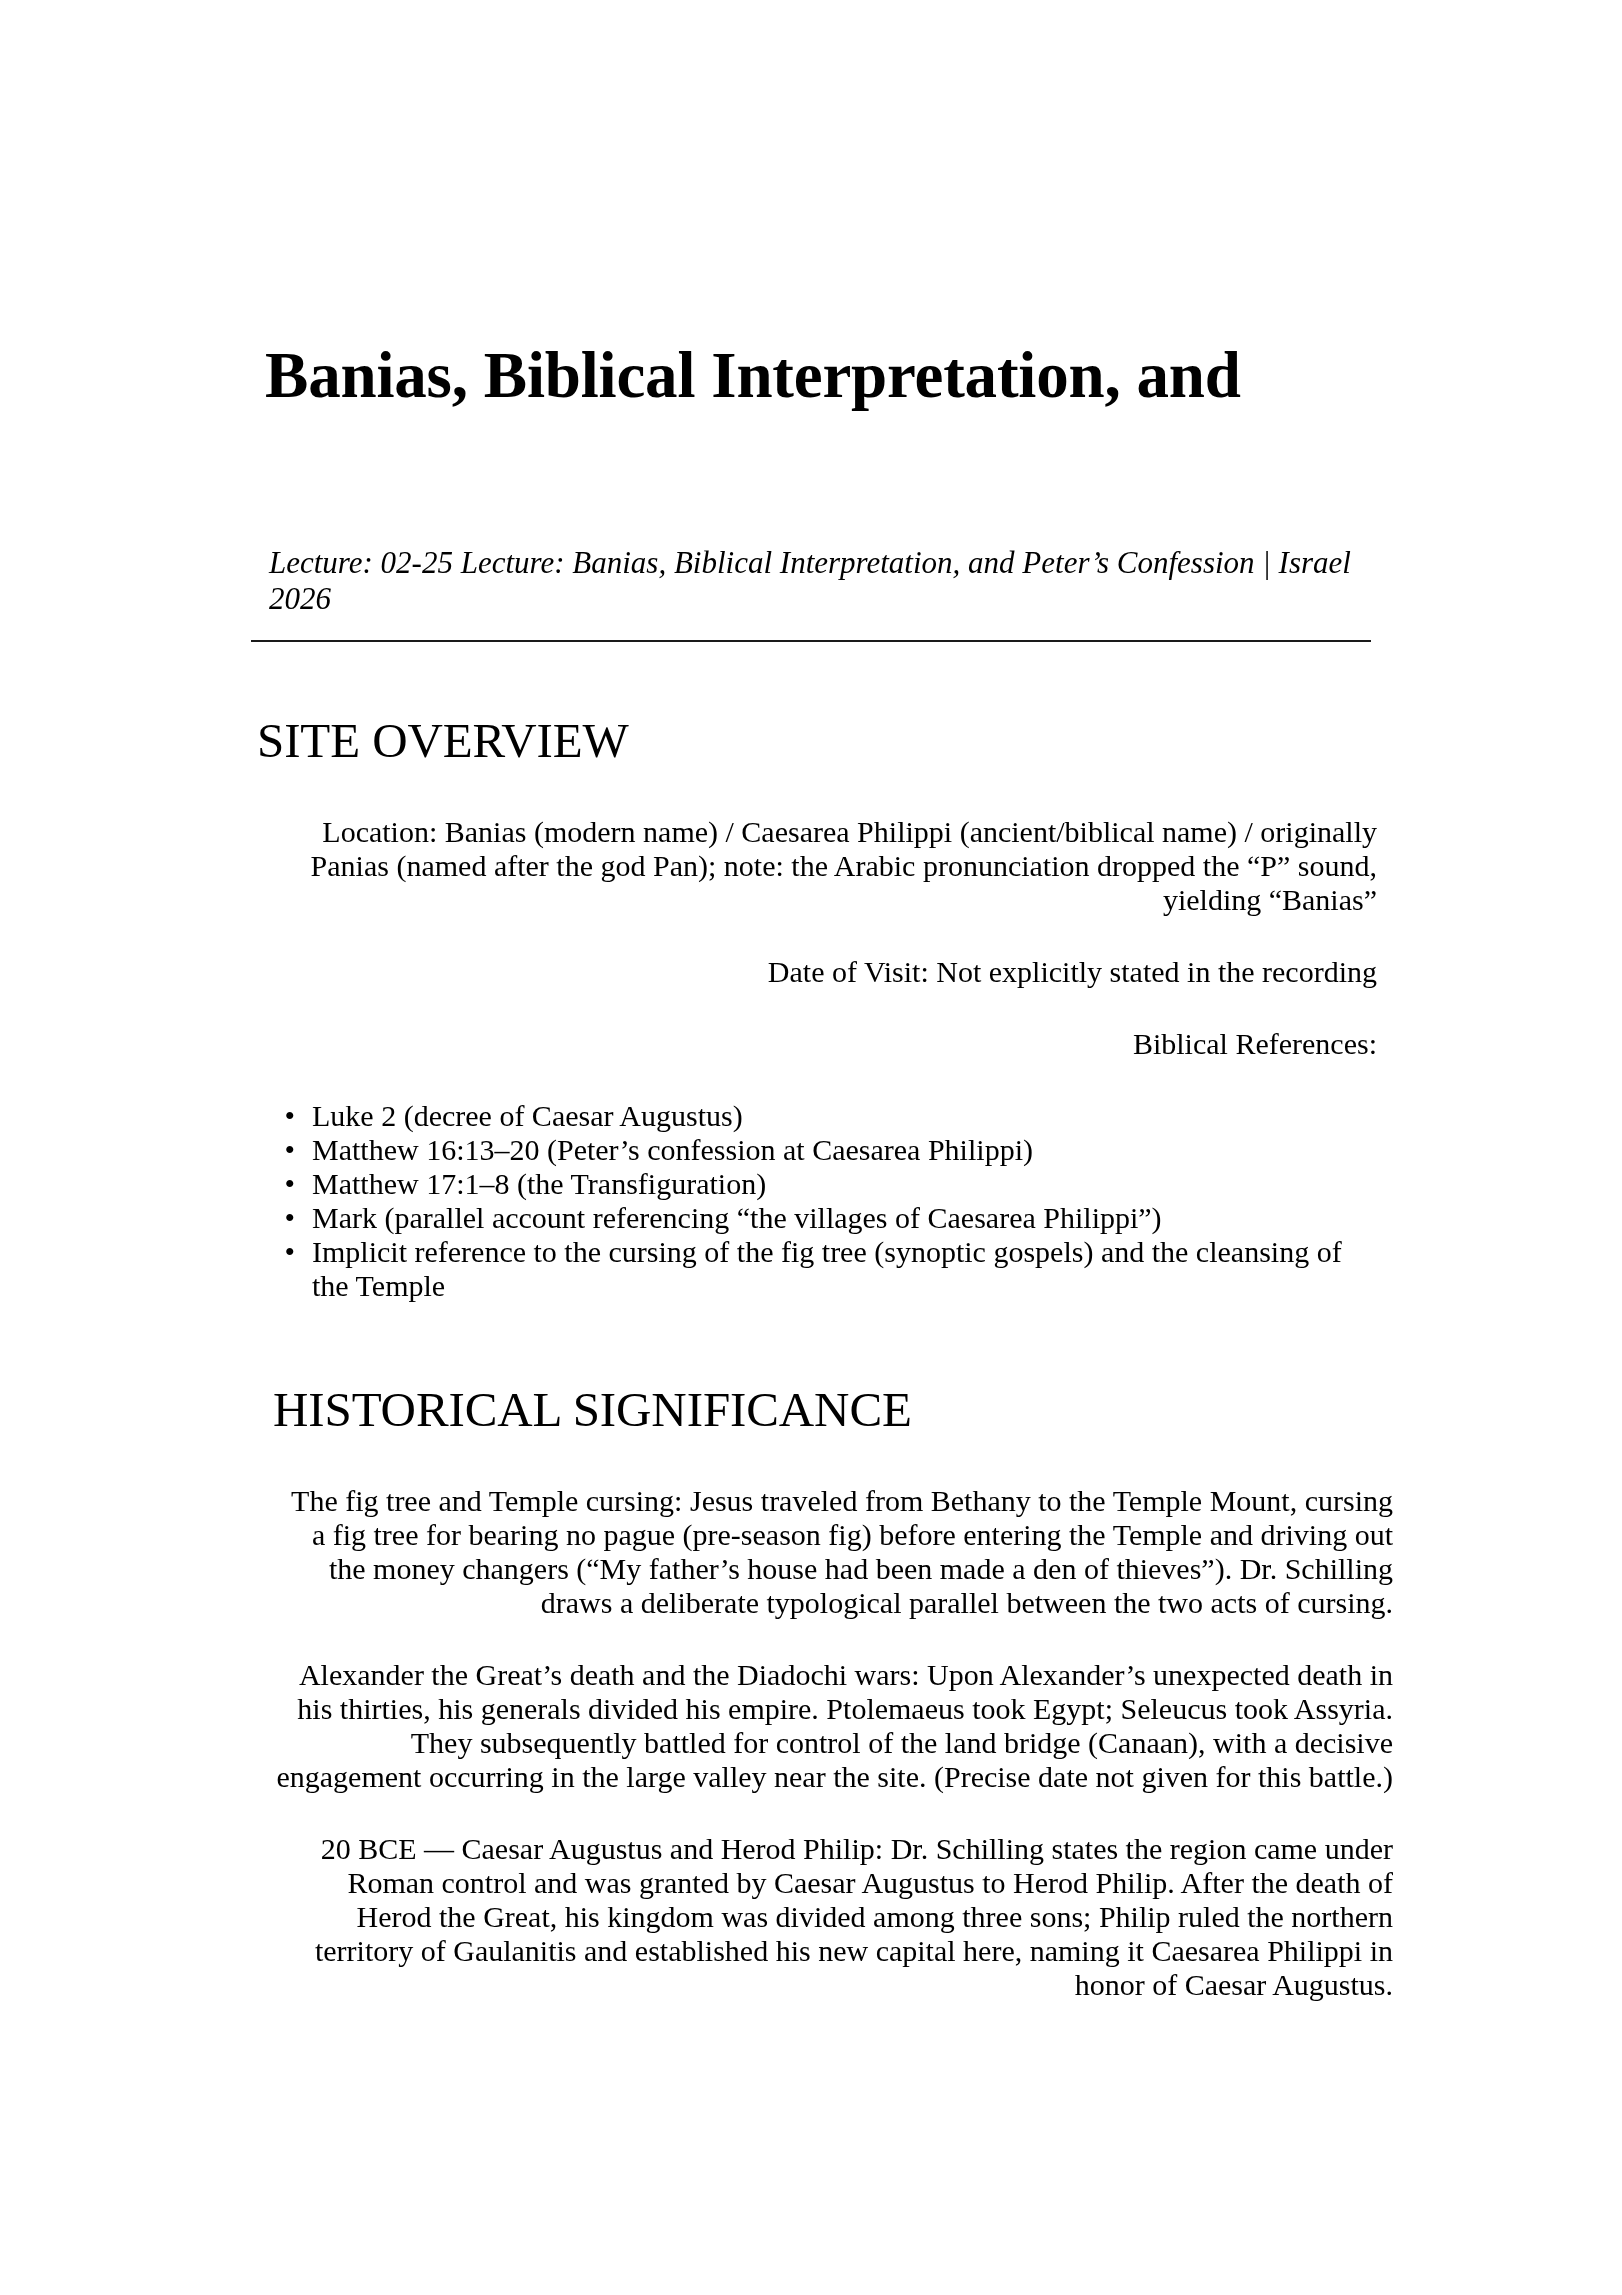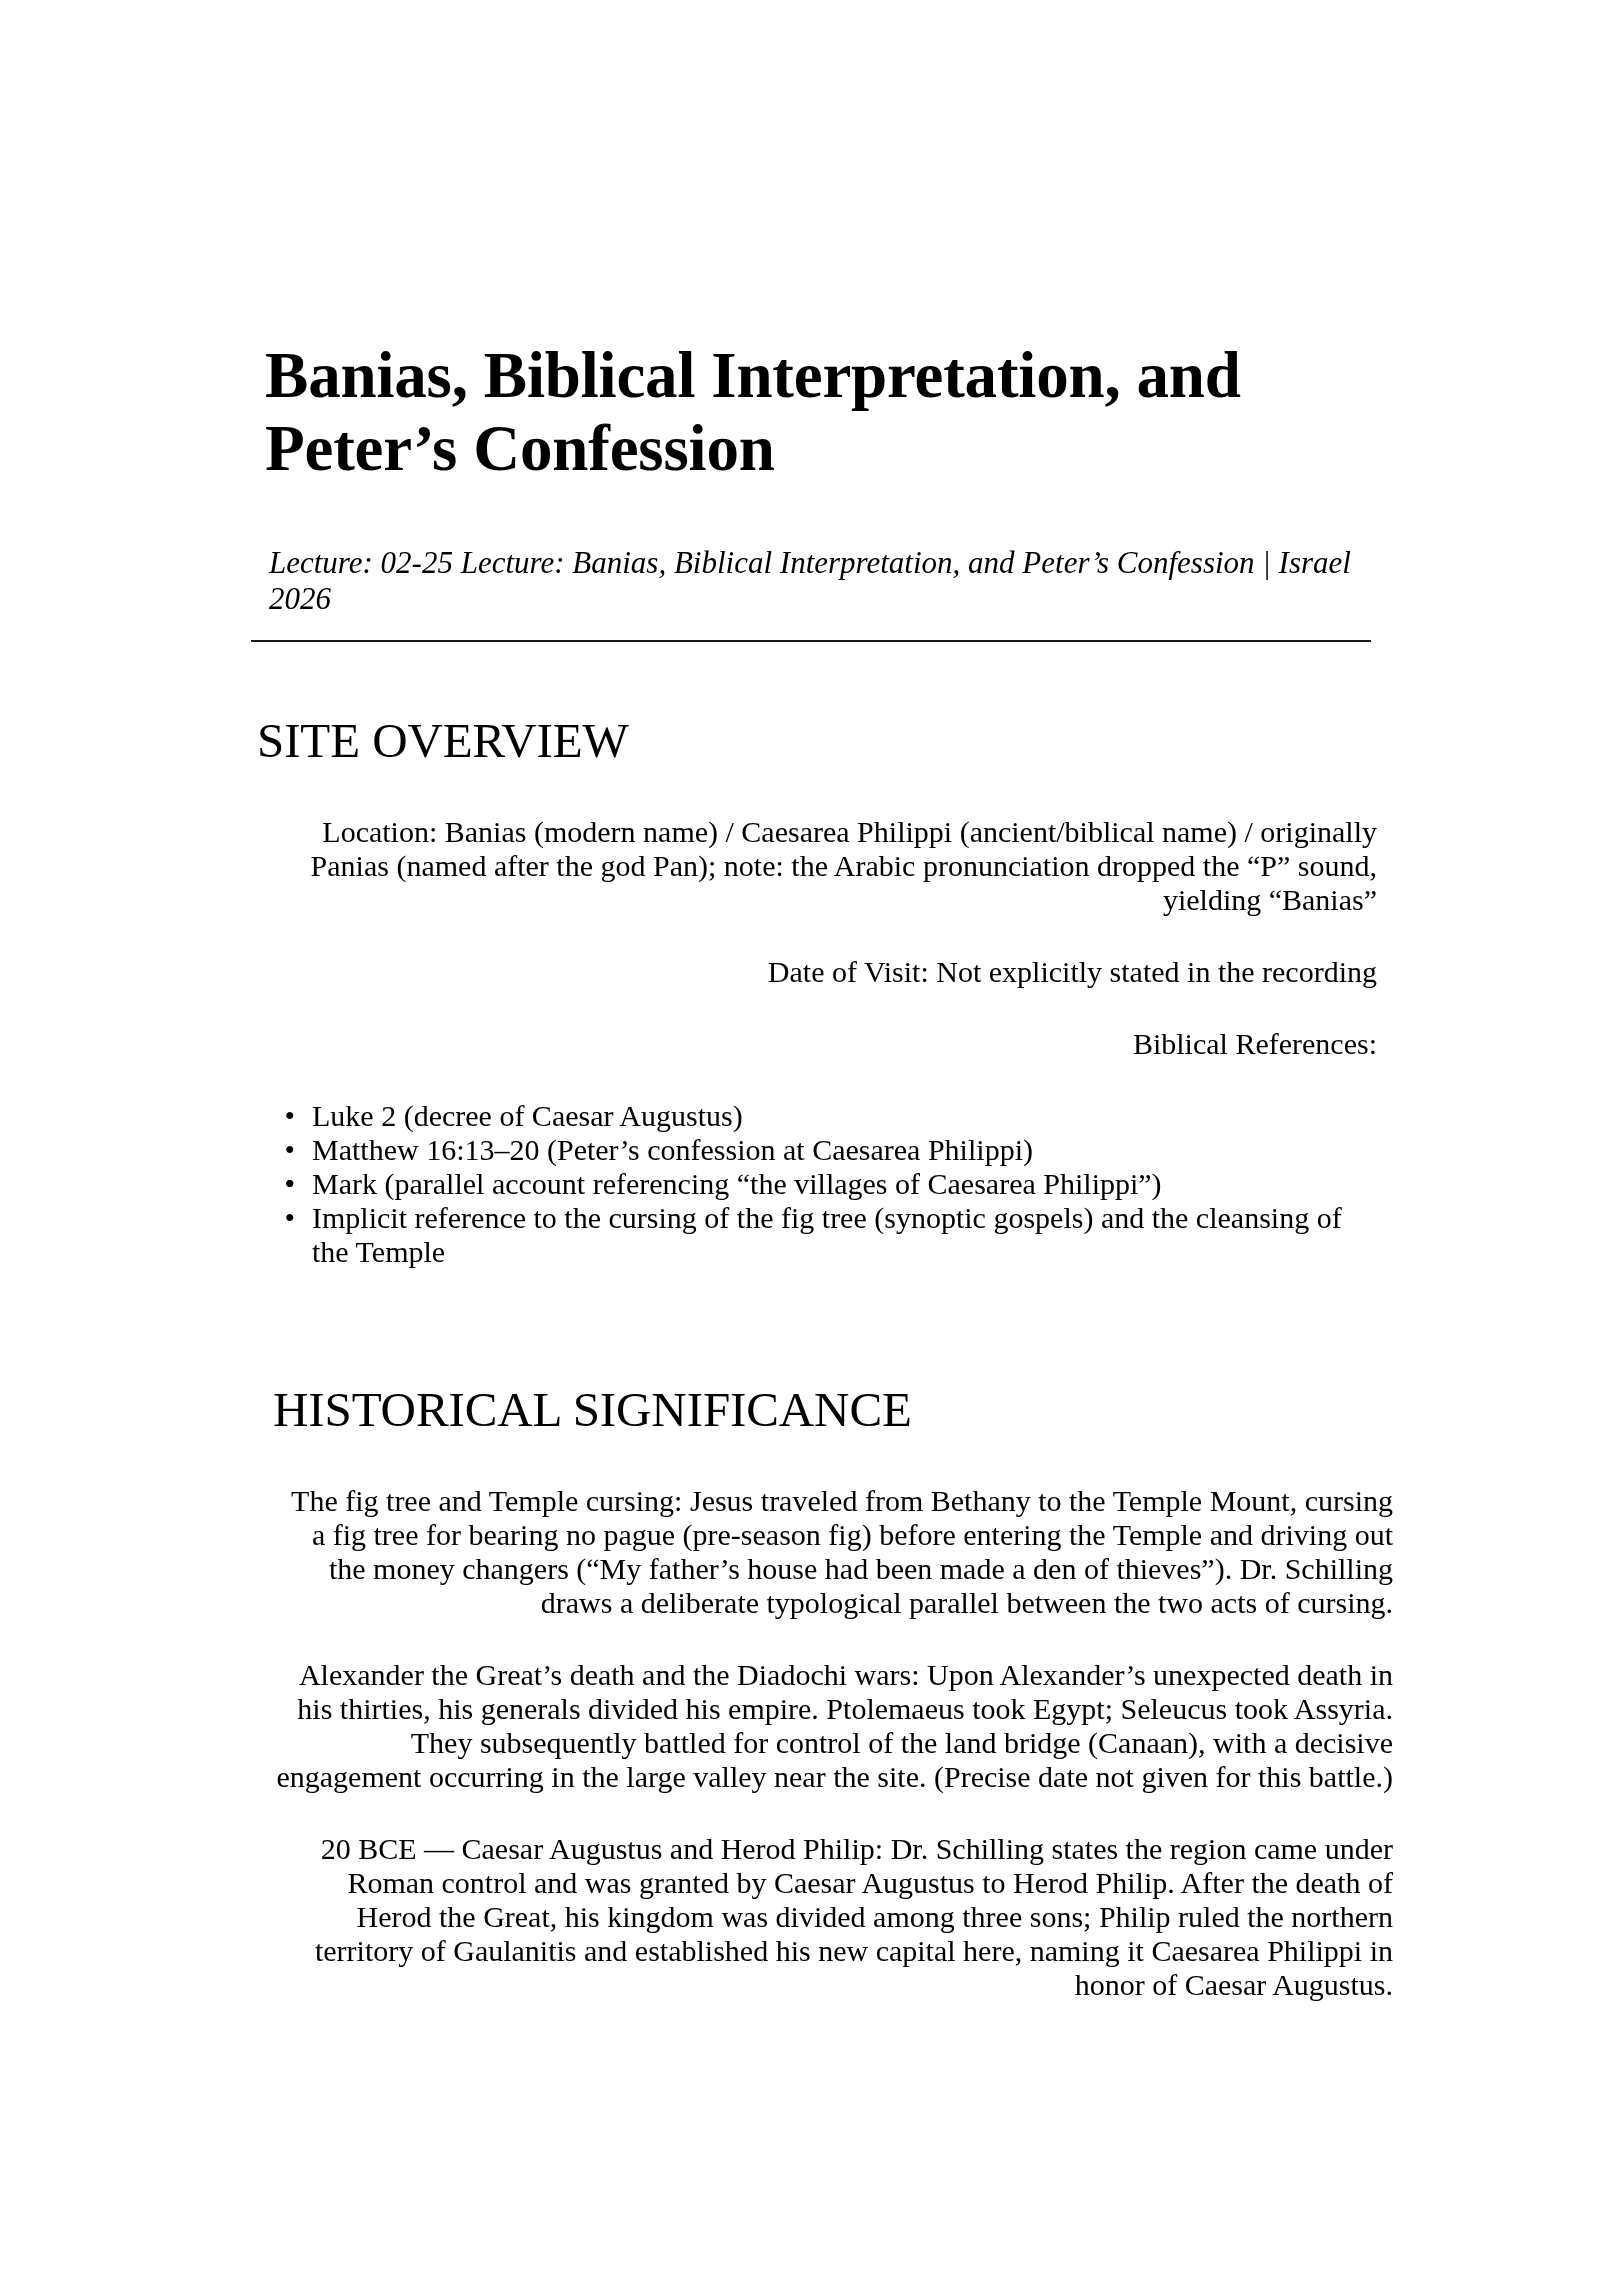--- a/index.html
+++ b/index.html
@@ -91,40 +91,39 @@
     top: 0;
   }
 </style>
 </head>
 <body>
 
 <div class="page">
 
   <h1 class="title">
     <span>Banias, Biblical Interpretation, and</span><br>
-    <span>Peter’s Confession</span>
   </h1>
 
   <p class="subtitle">Lecture: 02-25 Lecture: Banias, Biblical Interpretation, and Peter’s Confession | Israel 2026</p>
 
   <hr class="rule">
 
   <section class="section" id="sec-overview">
     <h2>SITE OVERVIEW</h2>
     <div class="sec-head-gap"></div>
     <p>Location: Banias (modern name) / Caesarea Philippi (ancient/biblical name) / originally Panias (named after the god Pan); note: the Arabic pronunciation dropped the “P” sound, yielding “Banias”</p>
     <div class="para-gap"></div>
     <p>Date of Visit: Not explicitly stated in the recording</p>
     <div class="para-gap"></div>
     <p>Biblical References:</p>
     <div class="para-gap"></div>
     <ul class="refs">
       <li><span class="bullet">•</span><span>Luke 2 (decree of Caesar Augustus)</span></li>
       <li><span class="bullet">•</span><span>Matthew 16:13–20 (Peter’s confession at Caesarea Philippi)</span></li>
-      <li><span class="bullet">•</span></li>
+      <li><span class="bullet">•</span><span>Matthew 17:1–8 (the Transfiguration)</span></li>
       <li><span class="bullet">•</span><span>Mark (parallel account referencing “the villages of Caesarea Philippi”)</span></li>
       <li><span class="bullet">•</span><span>Implicit reference to the cursing of the fig tree (synoptic gospels) and the cleansing of the Temple</span></li>
     </ul>
   </section>
 
   <section class="section" id="sec-history">
     <h2>HISTORICAL SIGNIFICANCE</h2>
     <div class="sec-head-gap"></div>
     <p>The fig tree and Temple cursing: Jesus traveled from Bethany to the Temple Mount, cursing a fig tree for bearing no pague (pre-season fig) before entering the Temple and driving out the money changers (“My father’s house had been made a den of thieves”). Dr. Schilling draws a deliberate typological parallel between the two acts of cursing.</p>
     <div class="para-gap"></div>

